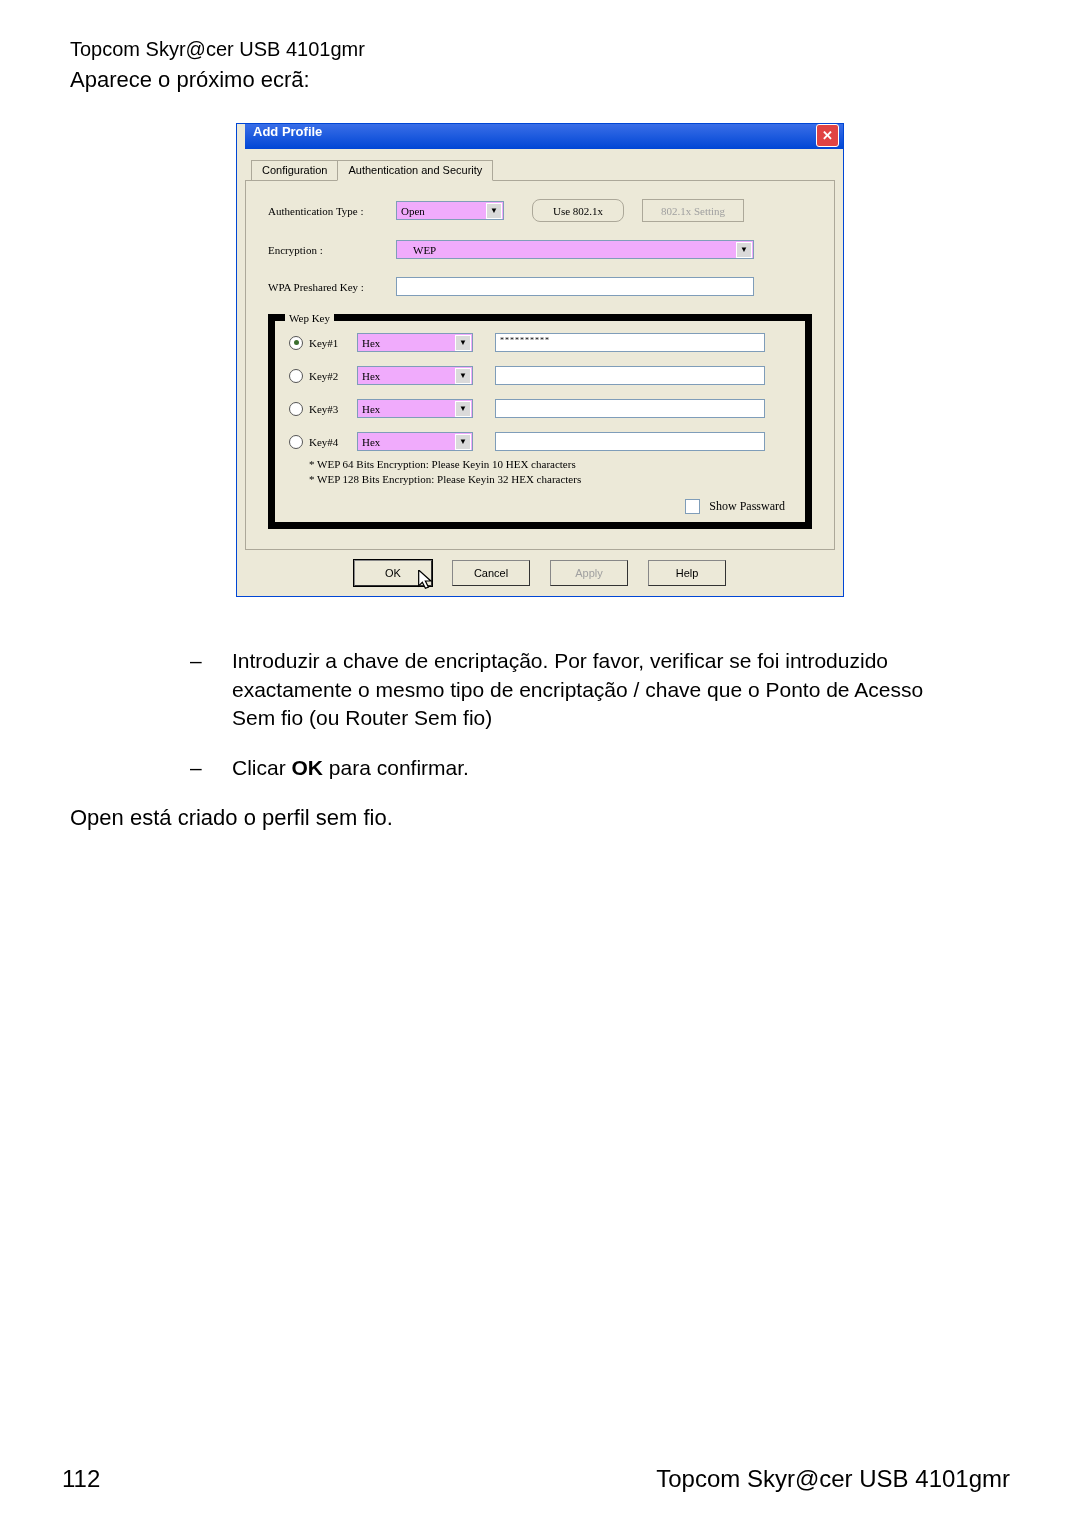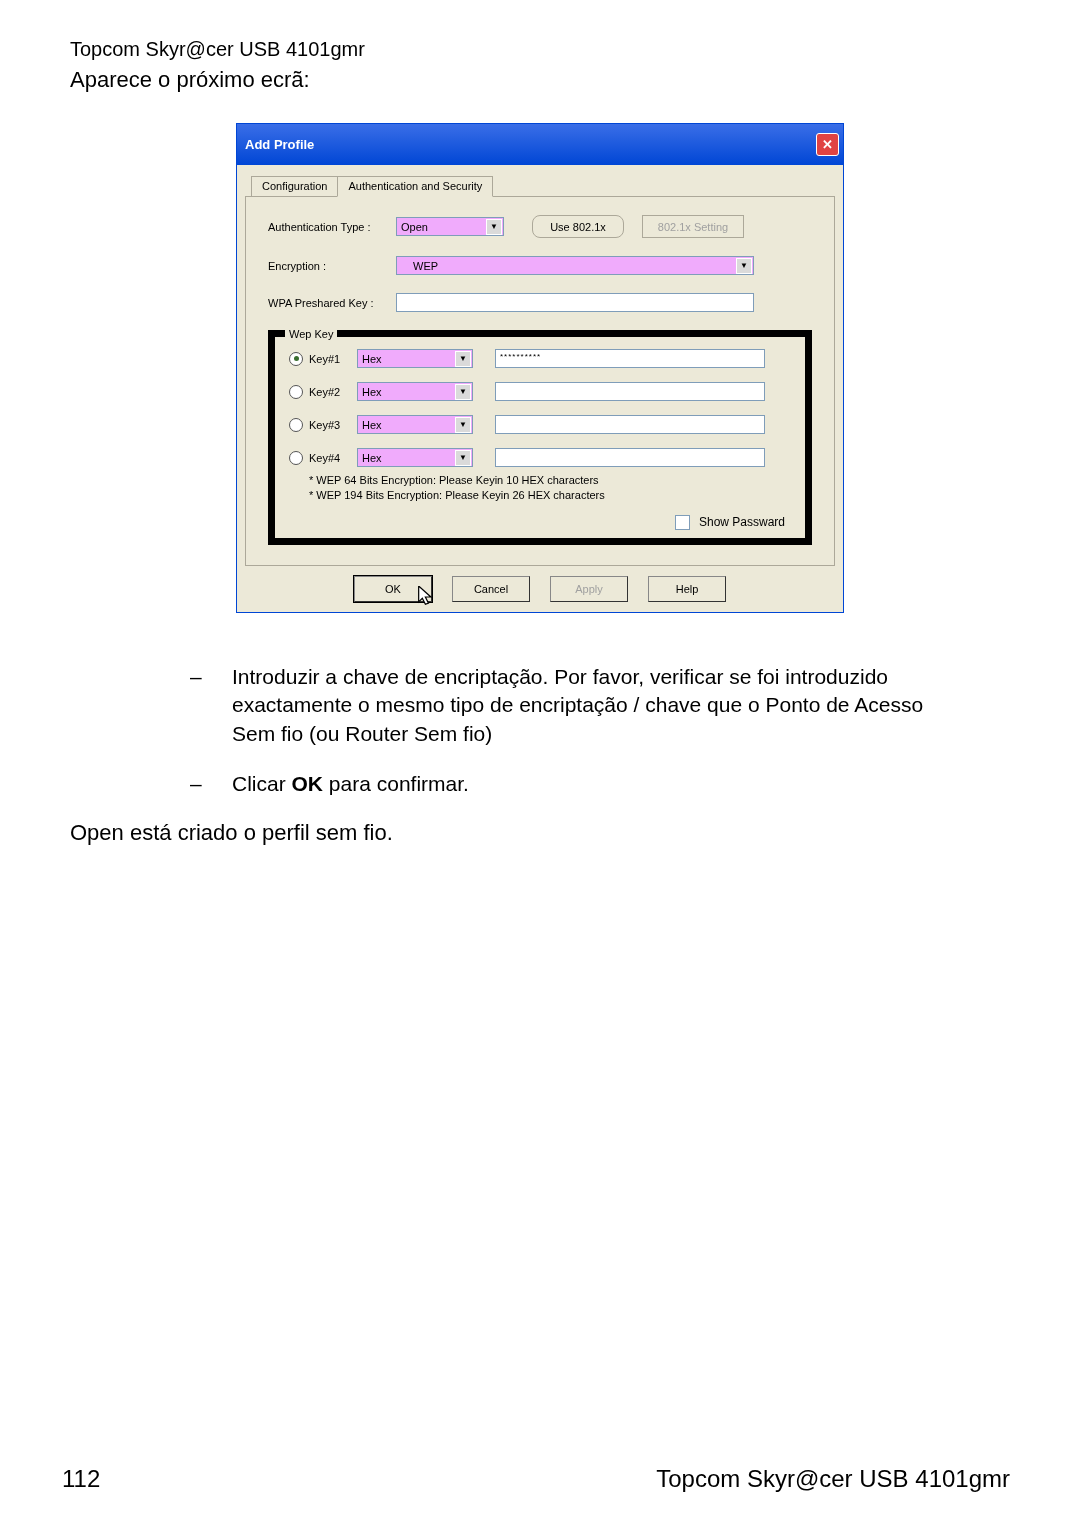--- a/index.html
+++ b/index.html
@@ -29,28 +29,28 @@
   .dialog {
     width: 606px;
     margin: 0 auto 50px auto;
     border: 1px solid #0046d5;
     background: #ece9d8;
     position: relative;
   }
   .titlebar {
     background: linear-gradient(#3a6ee7, #0046d5);
     color: #fff;
-    height: 41px;
-    display: flex;
-    align-items: center;
+    height: 25px;
+    display: flex;
     justify-content: space-between;
     padding-left: 8px;
     font-family: Tahoma, sans-serif;
     font-weight: bold;
     font-size: 13px;
+    margin-left: 8px;
   }
   .close-btn {
     width: 21px;
     height: 21px;
     background: #e04343;
     border: 1px solid #fff;
     border-radius: 3px;
     margin-right: 4px;
     color: #fff;
     font-weight: bold;
@@ -86,20 +86,21 @@
     border-bottom: 1px solid #ece9d8;
     z-index: 1;
   }
   .tab + .tab {
     margin-left: -1px;
   }
   .tab-panel {
     border: 1px solid #aca899;
     padding: 18px 22px 10px 22px;
     background: #ece9d8;
+    font-family: Liberation Serif, serif;
   }
   .row {
     display: flex;
     align-items: center;
     margin-bottom: 18px;
   }
   .row .label {
     width: 128px;
     font-size: 11px;
   }
@@ -353,21 +354,21 @@
             <span class="wep-label">Key#4</span>
             <div class="select" style="width:116px;margin-right:22px;">
               <span>Hex</span>
               <span class="arrow">▼</span>
             </div>
             <div class="input-box" style="width:270px;"></div>
           </div>
 
           <div class="hint">
             <div>* WEP 64 Bits Encryption:   Please Keyin 10 HEX characters</div>
-            <div>* WEP 194 Bits Encryption:   Please Keyin 26 HEX characters</div>
+            <div>* WEP 128 Bits Encryption:   Please Keyin 32 HEX characters</div>
           </div>
 
           <div class="showpw">
             <span class="checkbox"></span>
             <span>Show Passward</span>
           </div>
         </div>
       </div>
 
       <div class="button-row" style="position:relative;">

